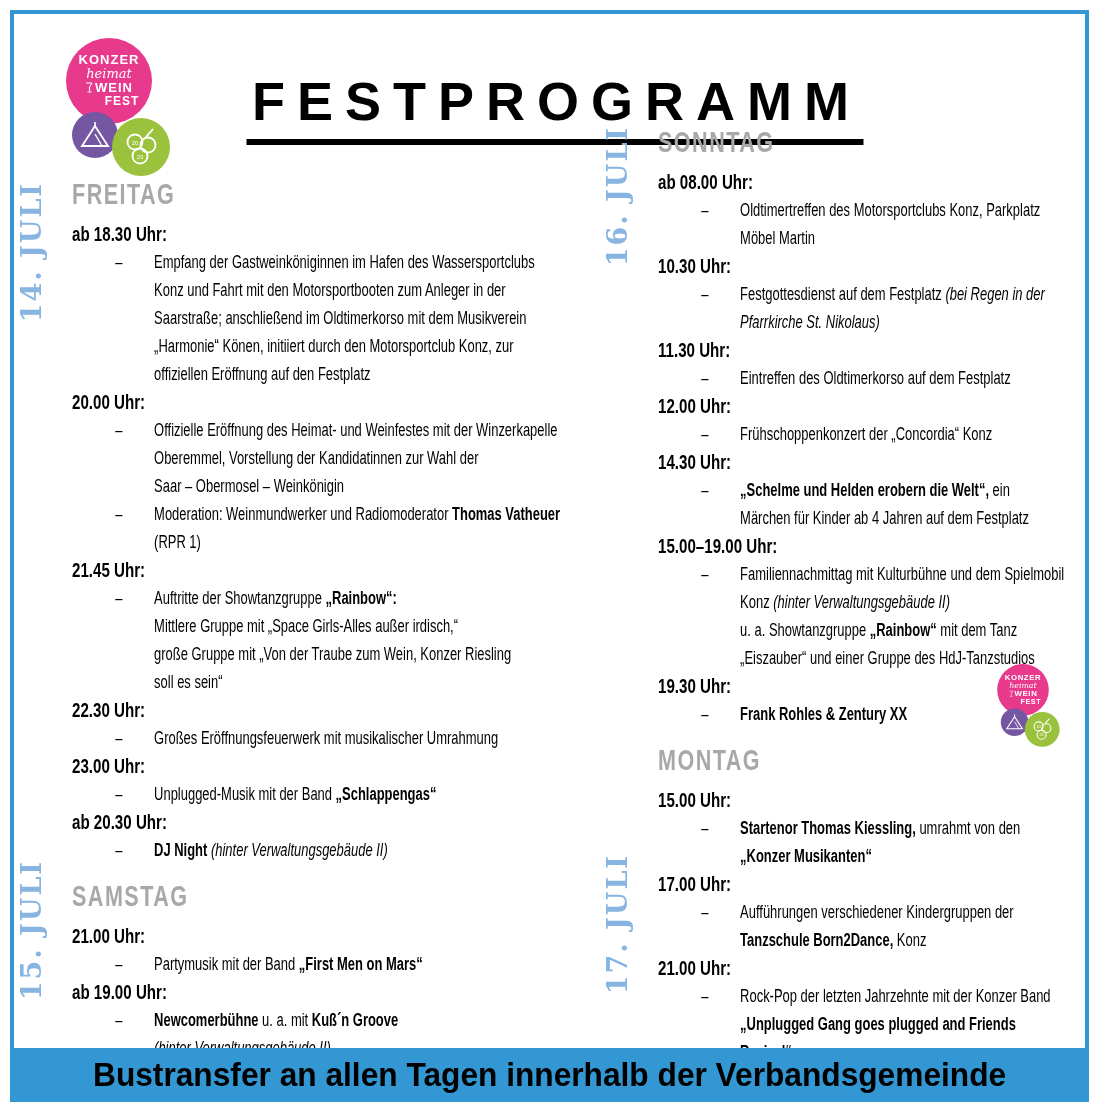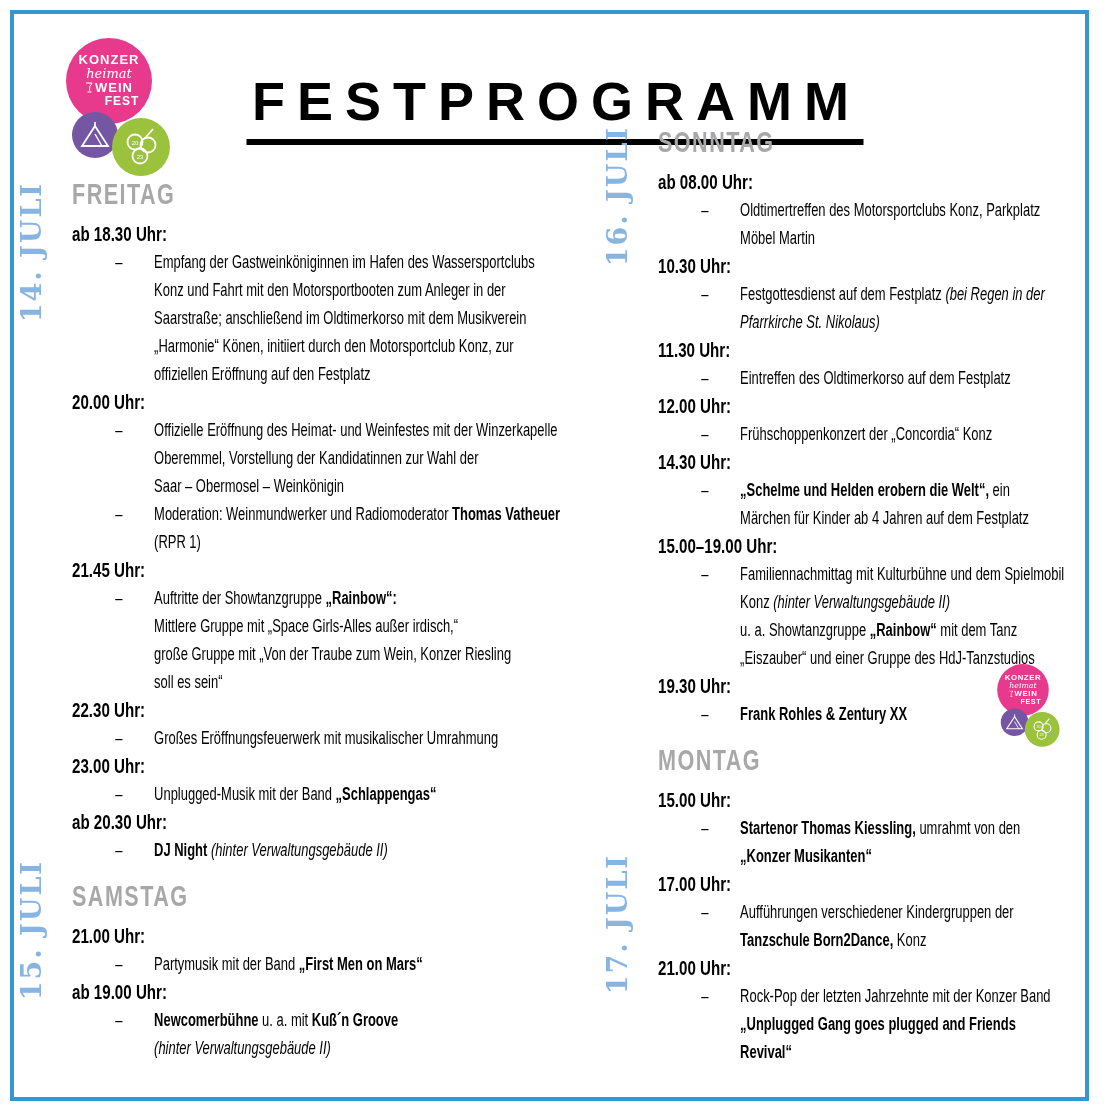--- a/index.html
+++ b/index.html
@@ -262,14 +262,17 @@
       </div>
       <div class="time-heading">21.00 Uhr:</div>
       <div class="item">
         <span class="dash">–</span>
         <span class="item-text"><span class="">Rock-Pop der letzten Jahrzehnte mit der Konzer Band
 </span><span class="b ">„Unplugged Gang goes plugged and Friends
 Revival“</span></span>
       </div>
     </div>
 
+  <div class="footer-bar">
+    <span>Bustransfer an allen Tagen innerhalb der Verbandsgemeinde</span>
+  </div>
 
 </div>
 
 </body></html>

